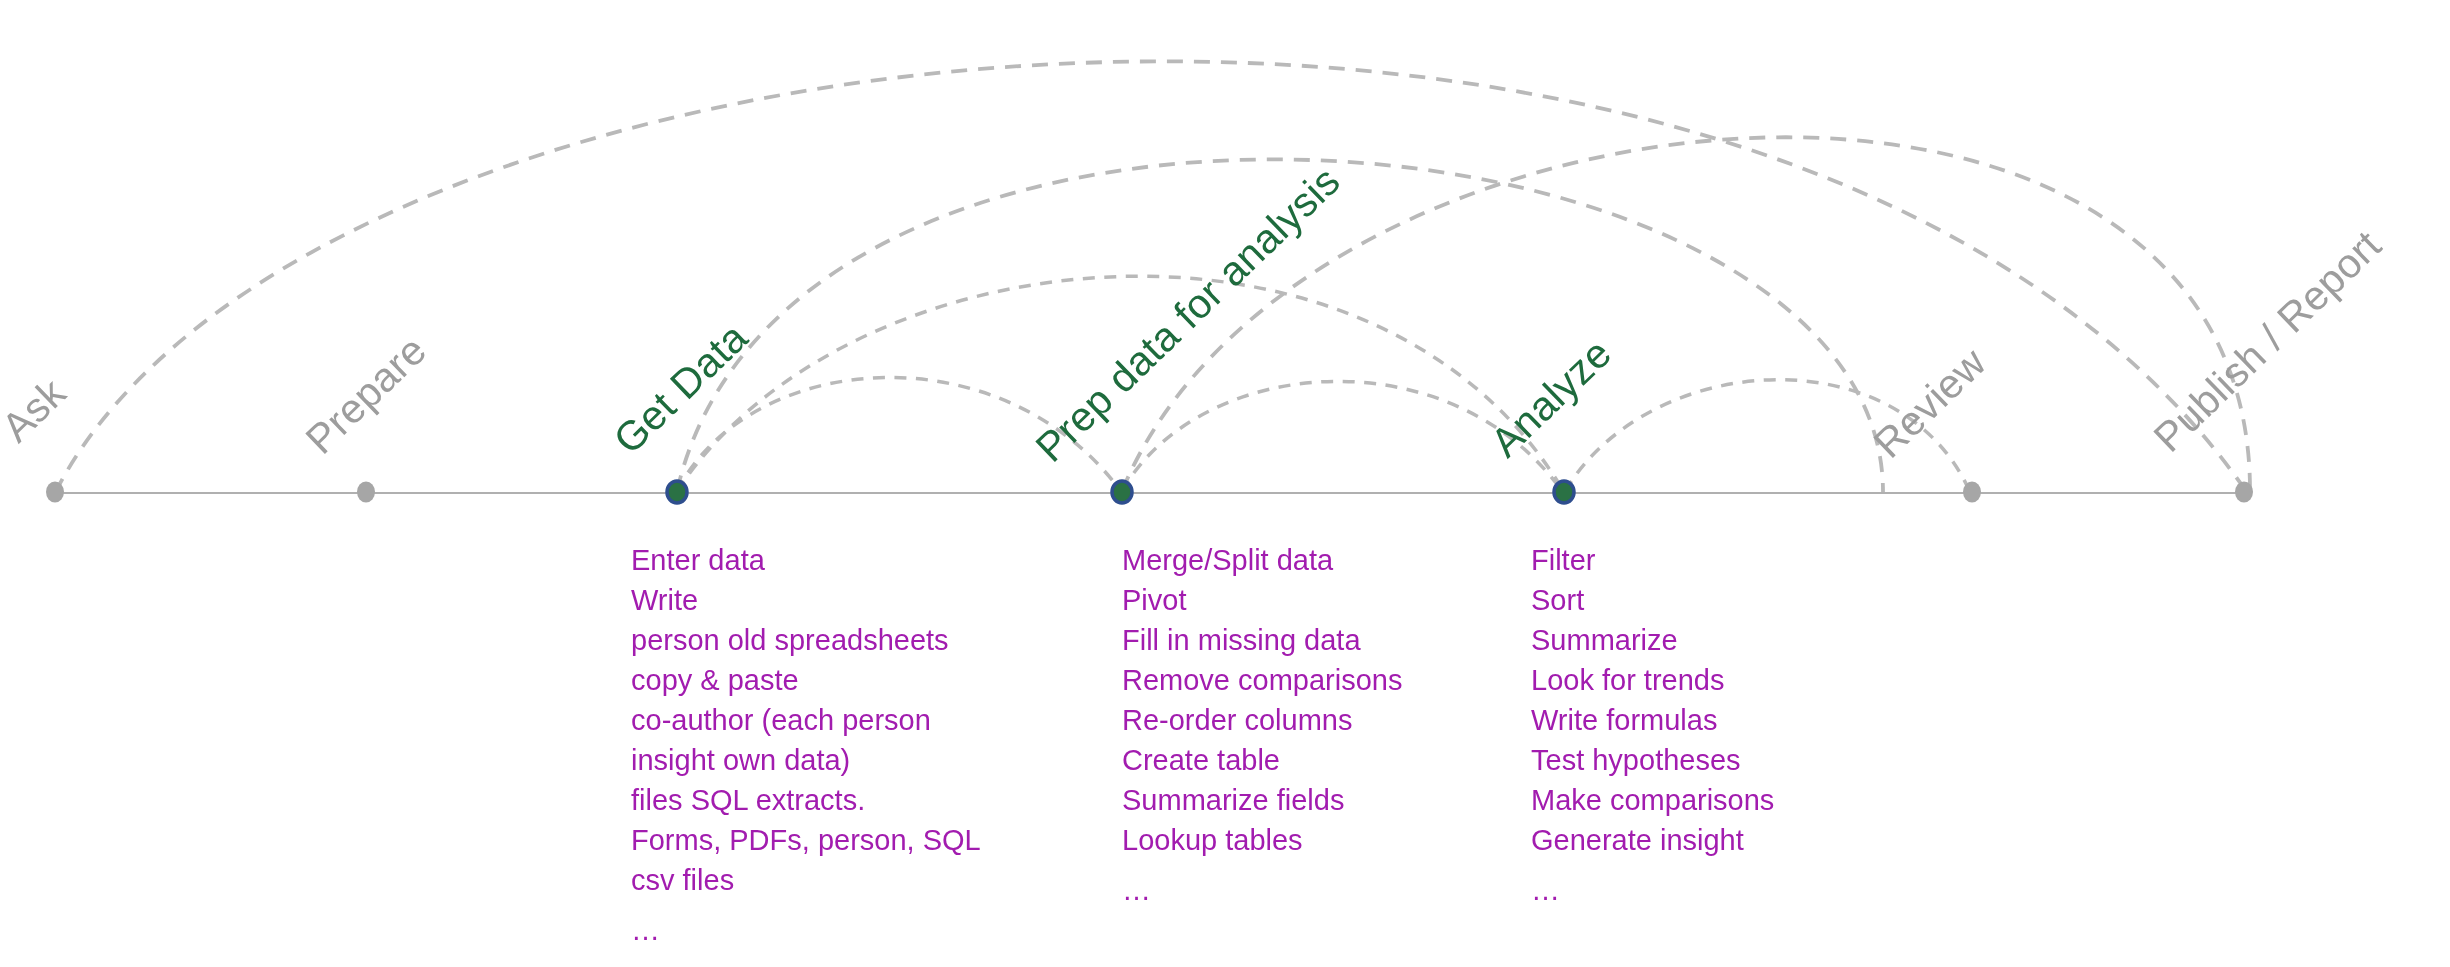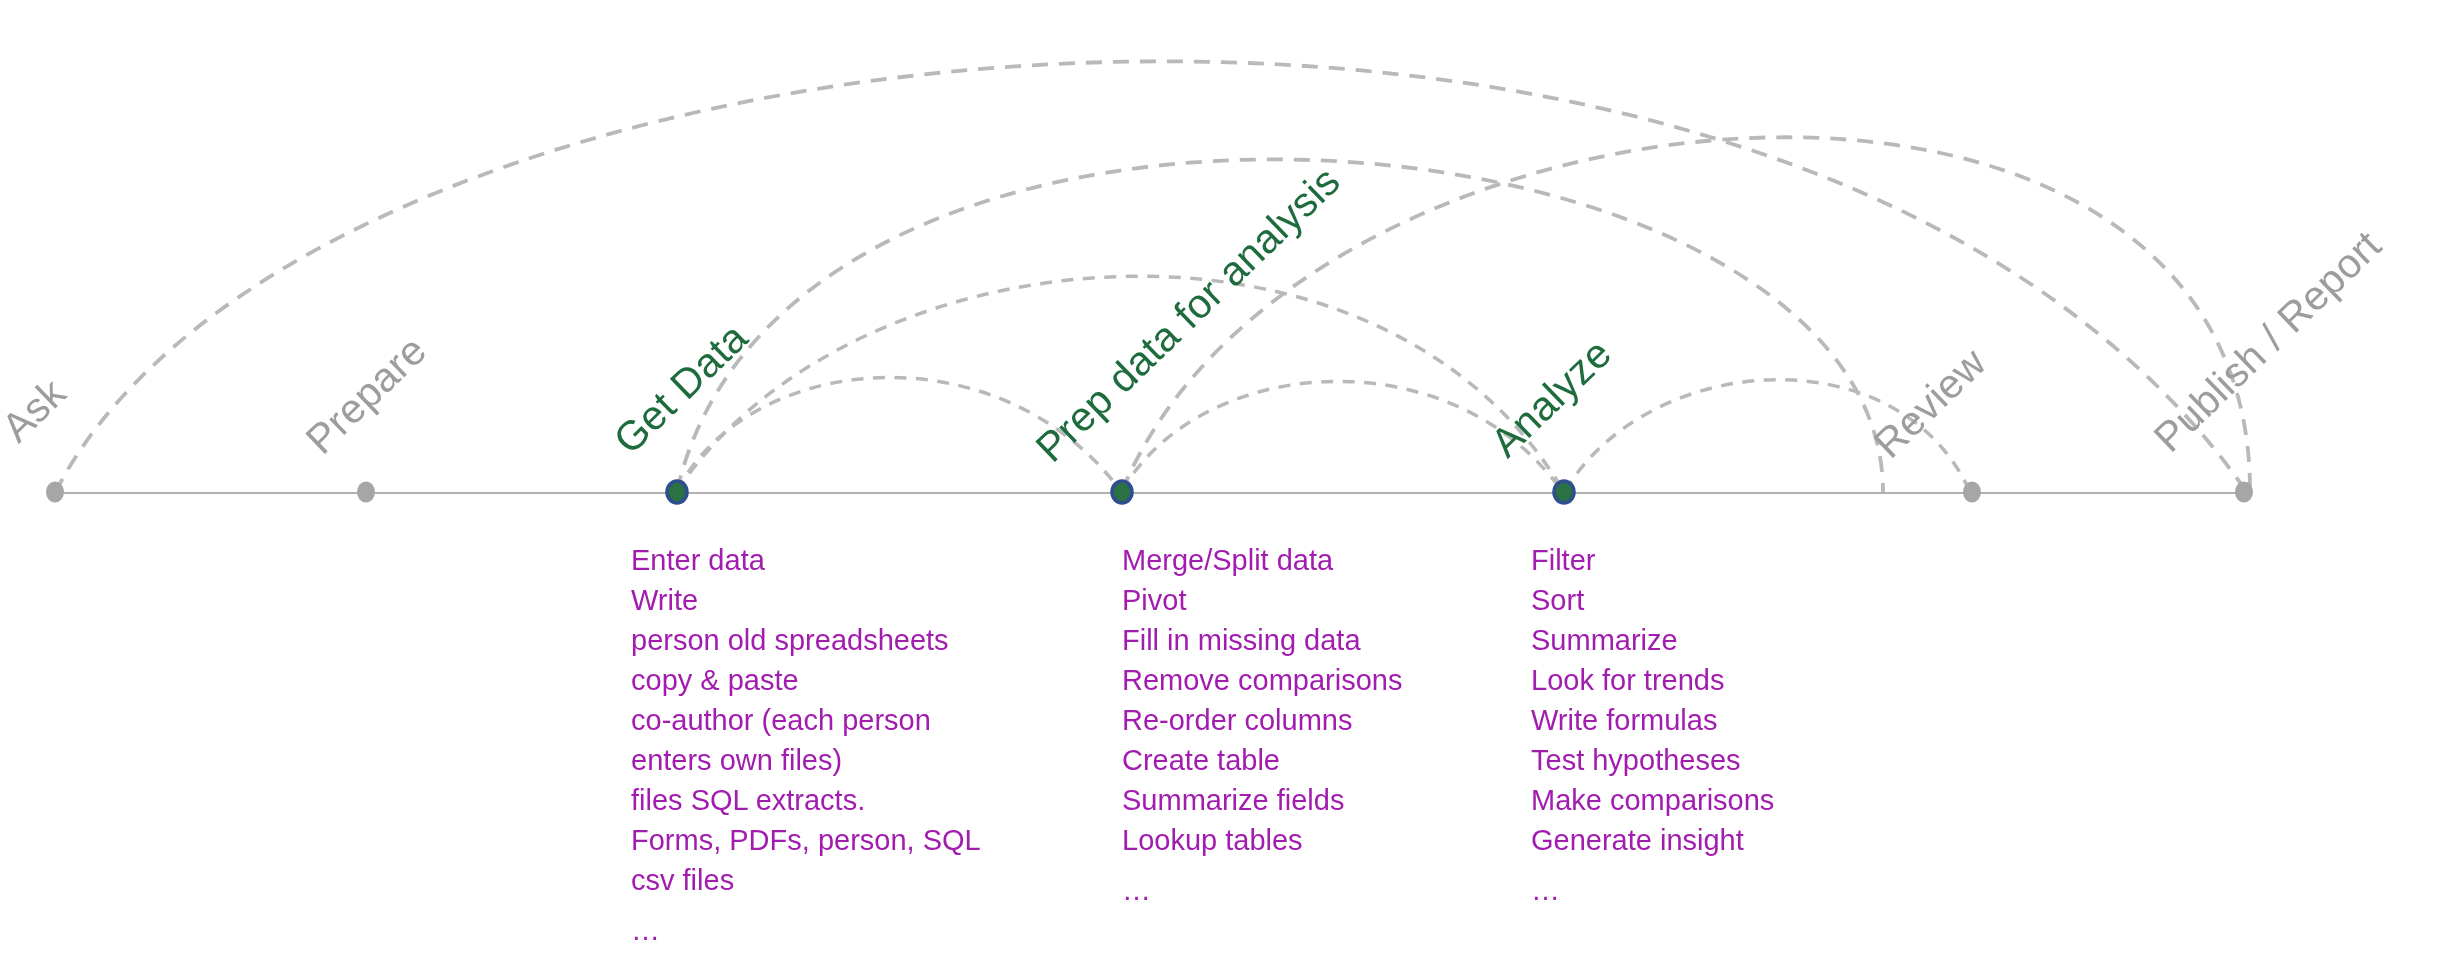--- a/index.html
+++ b/index.html
@@ -67,21 +67,21 @@
   <div class="stage-label major" style="left:1513px;top:421px;">Analyze</div>
   <div class="stage-label" style="left:1896px;top:422px;">Review</div>
   <div class="stage-label" style="left:2176px;top:416px;">Publish / Report</div>
 
   <div class="task-col" style="left:631px;">
     <div class="task-item">Enter data</div>
     <div class="task-item">Write</div>
     <div class="task-item">person old spreadsheets</div>
     <div class="task-item">copy &amp; paste</div>
     <div class="task-item">co-author (each person</div>
-    <div class="task-item">enters own files)</div>
+    <div class="task-item">insight own data)</div>
     <div class="task-item">files SQL extracts.</div>
     <div class="task-item">Forms, PDFs, person, SQL</div>
     <div class="task-item">csv files</div>
     <div class="task-item ellipsis">…</div>
   </div>
 
   <div class="task-col" style="left:1091px;margin-left:31px;">
     <div class="task-item">Merge/Split data</div>
     <div class="task-item">Pivot</div>
     <div class="task-item">Fill in missing data</div>

